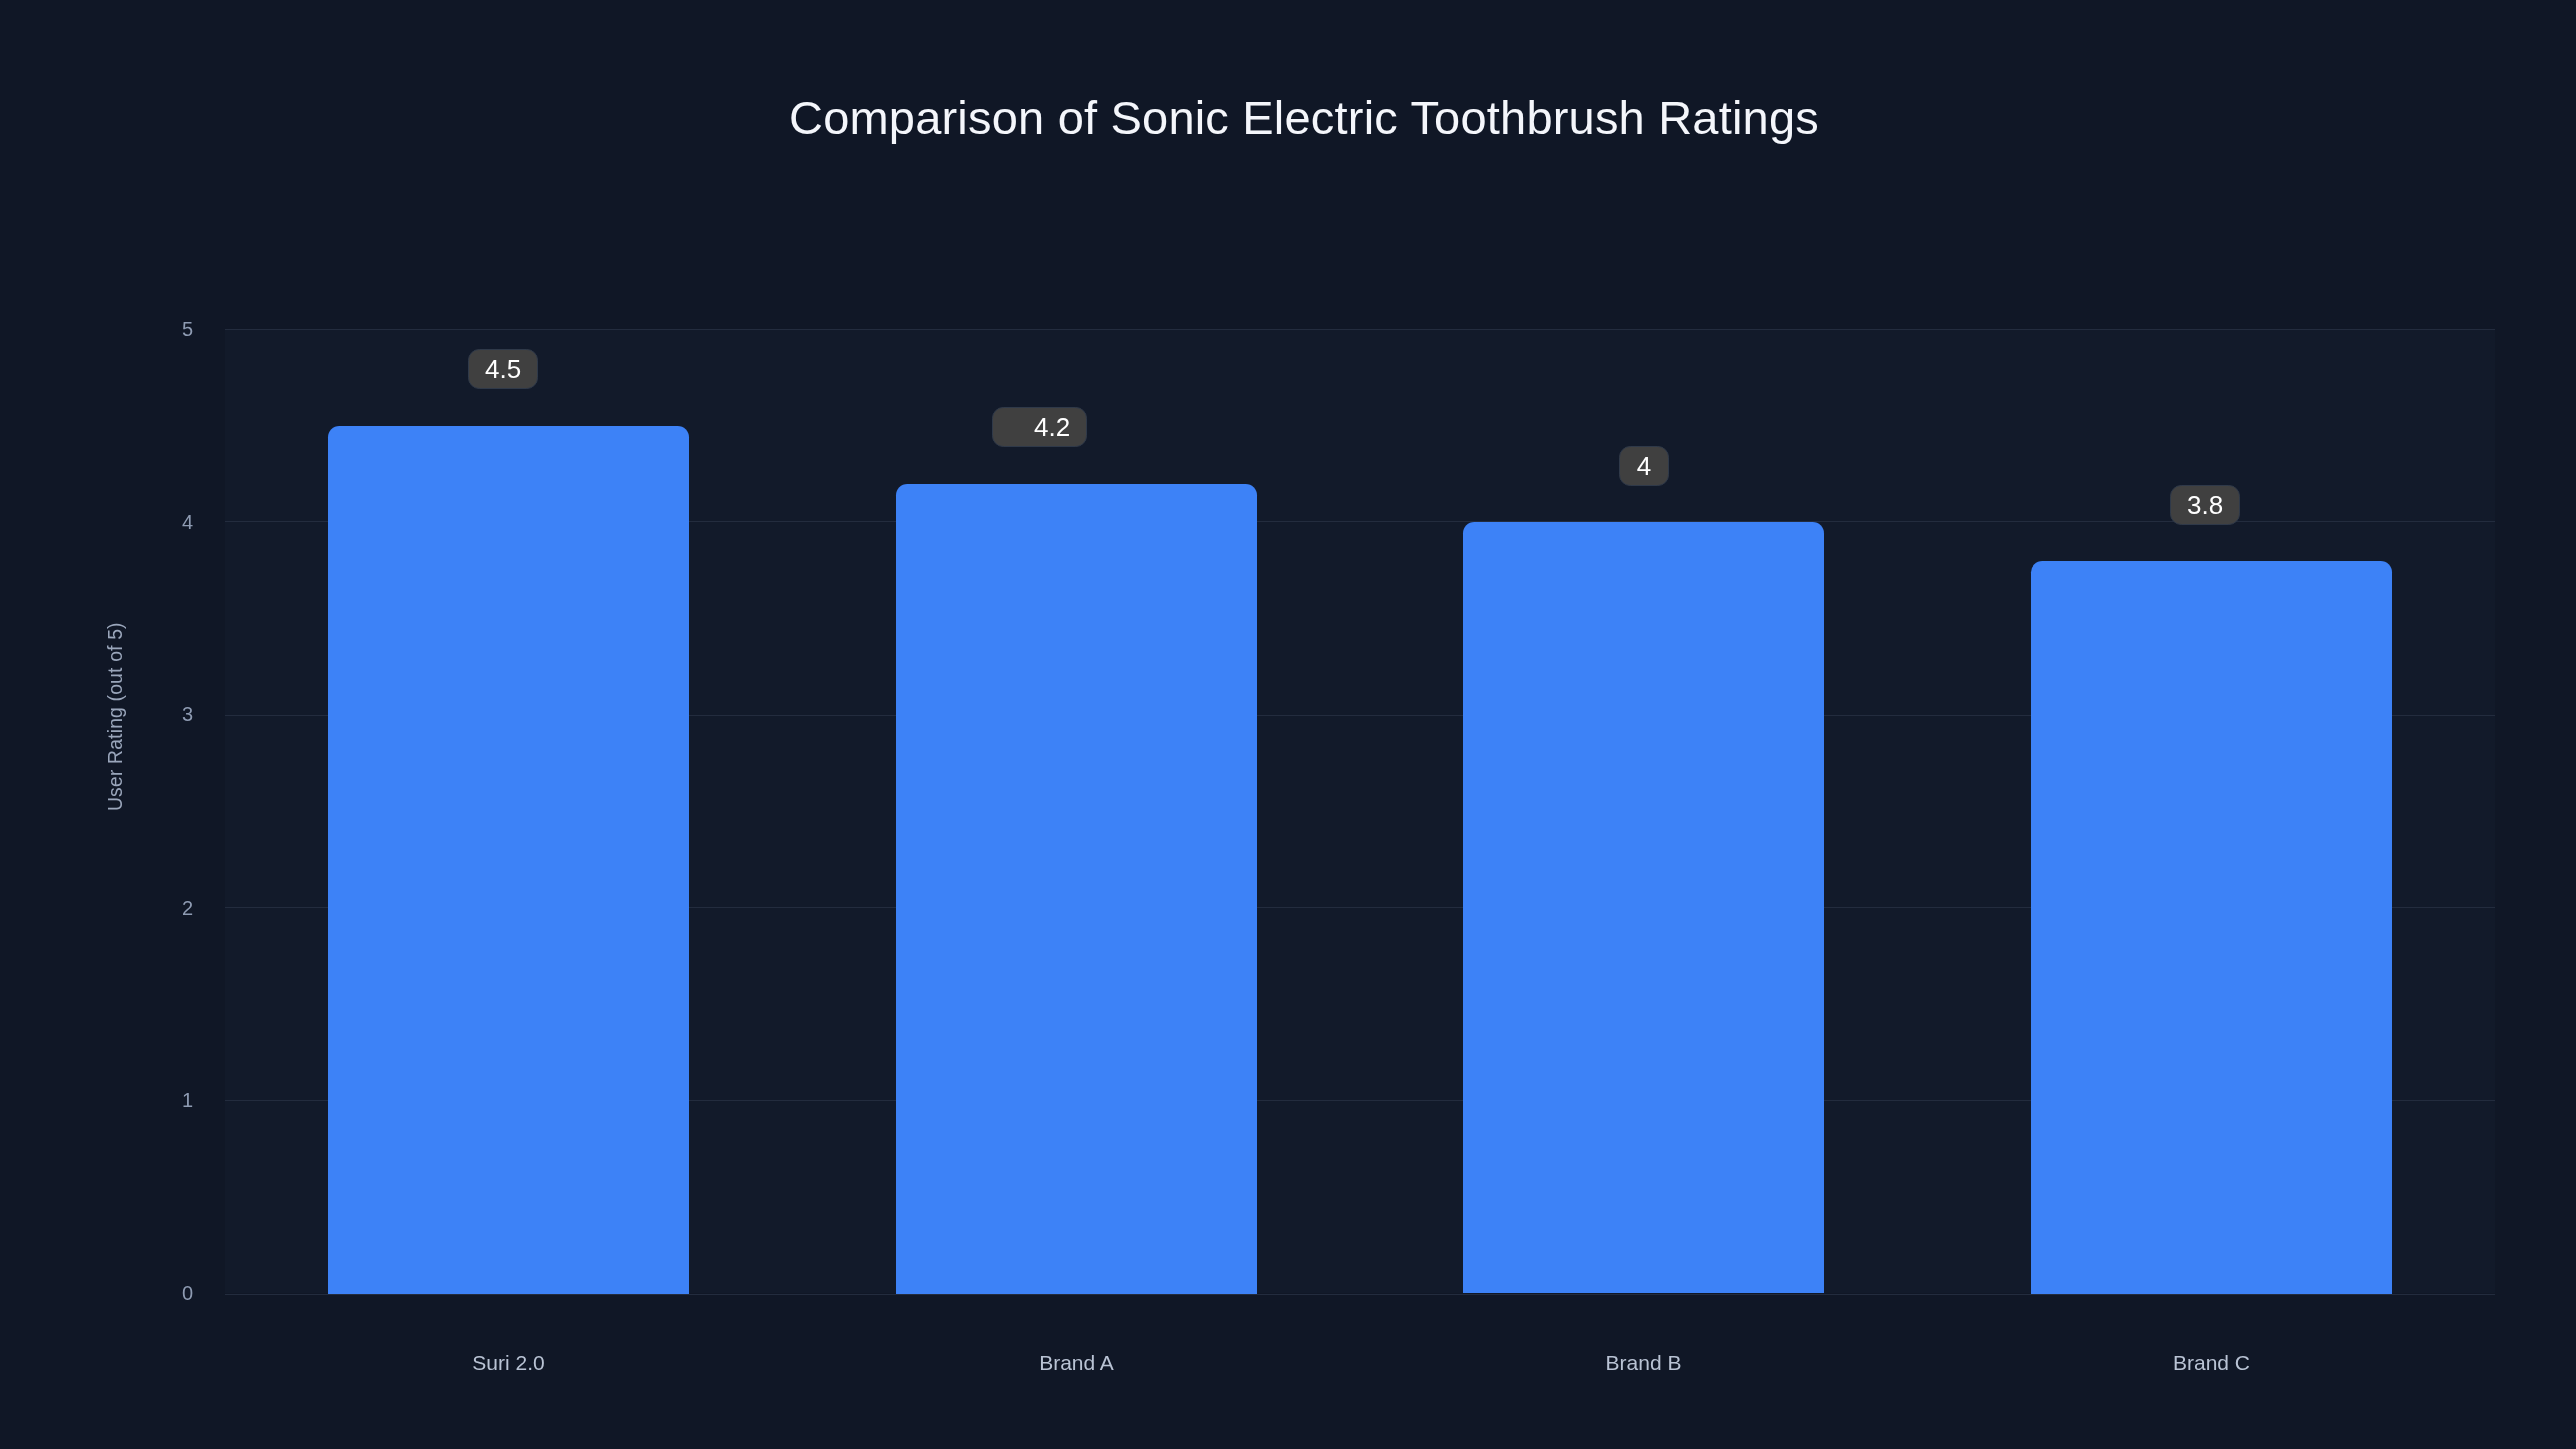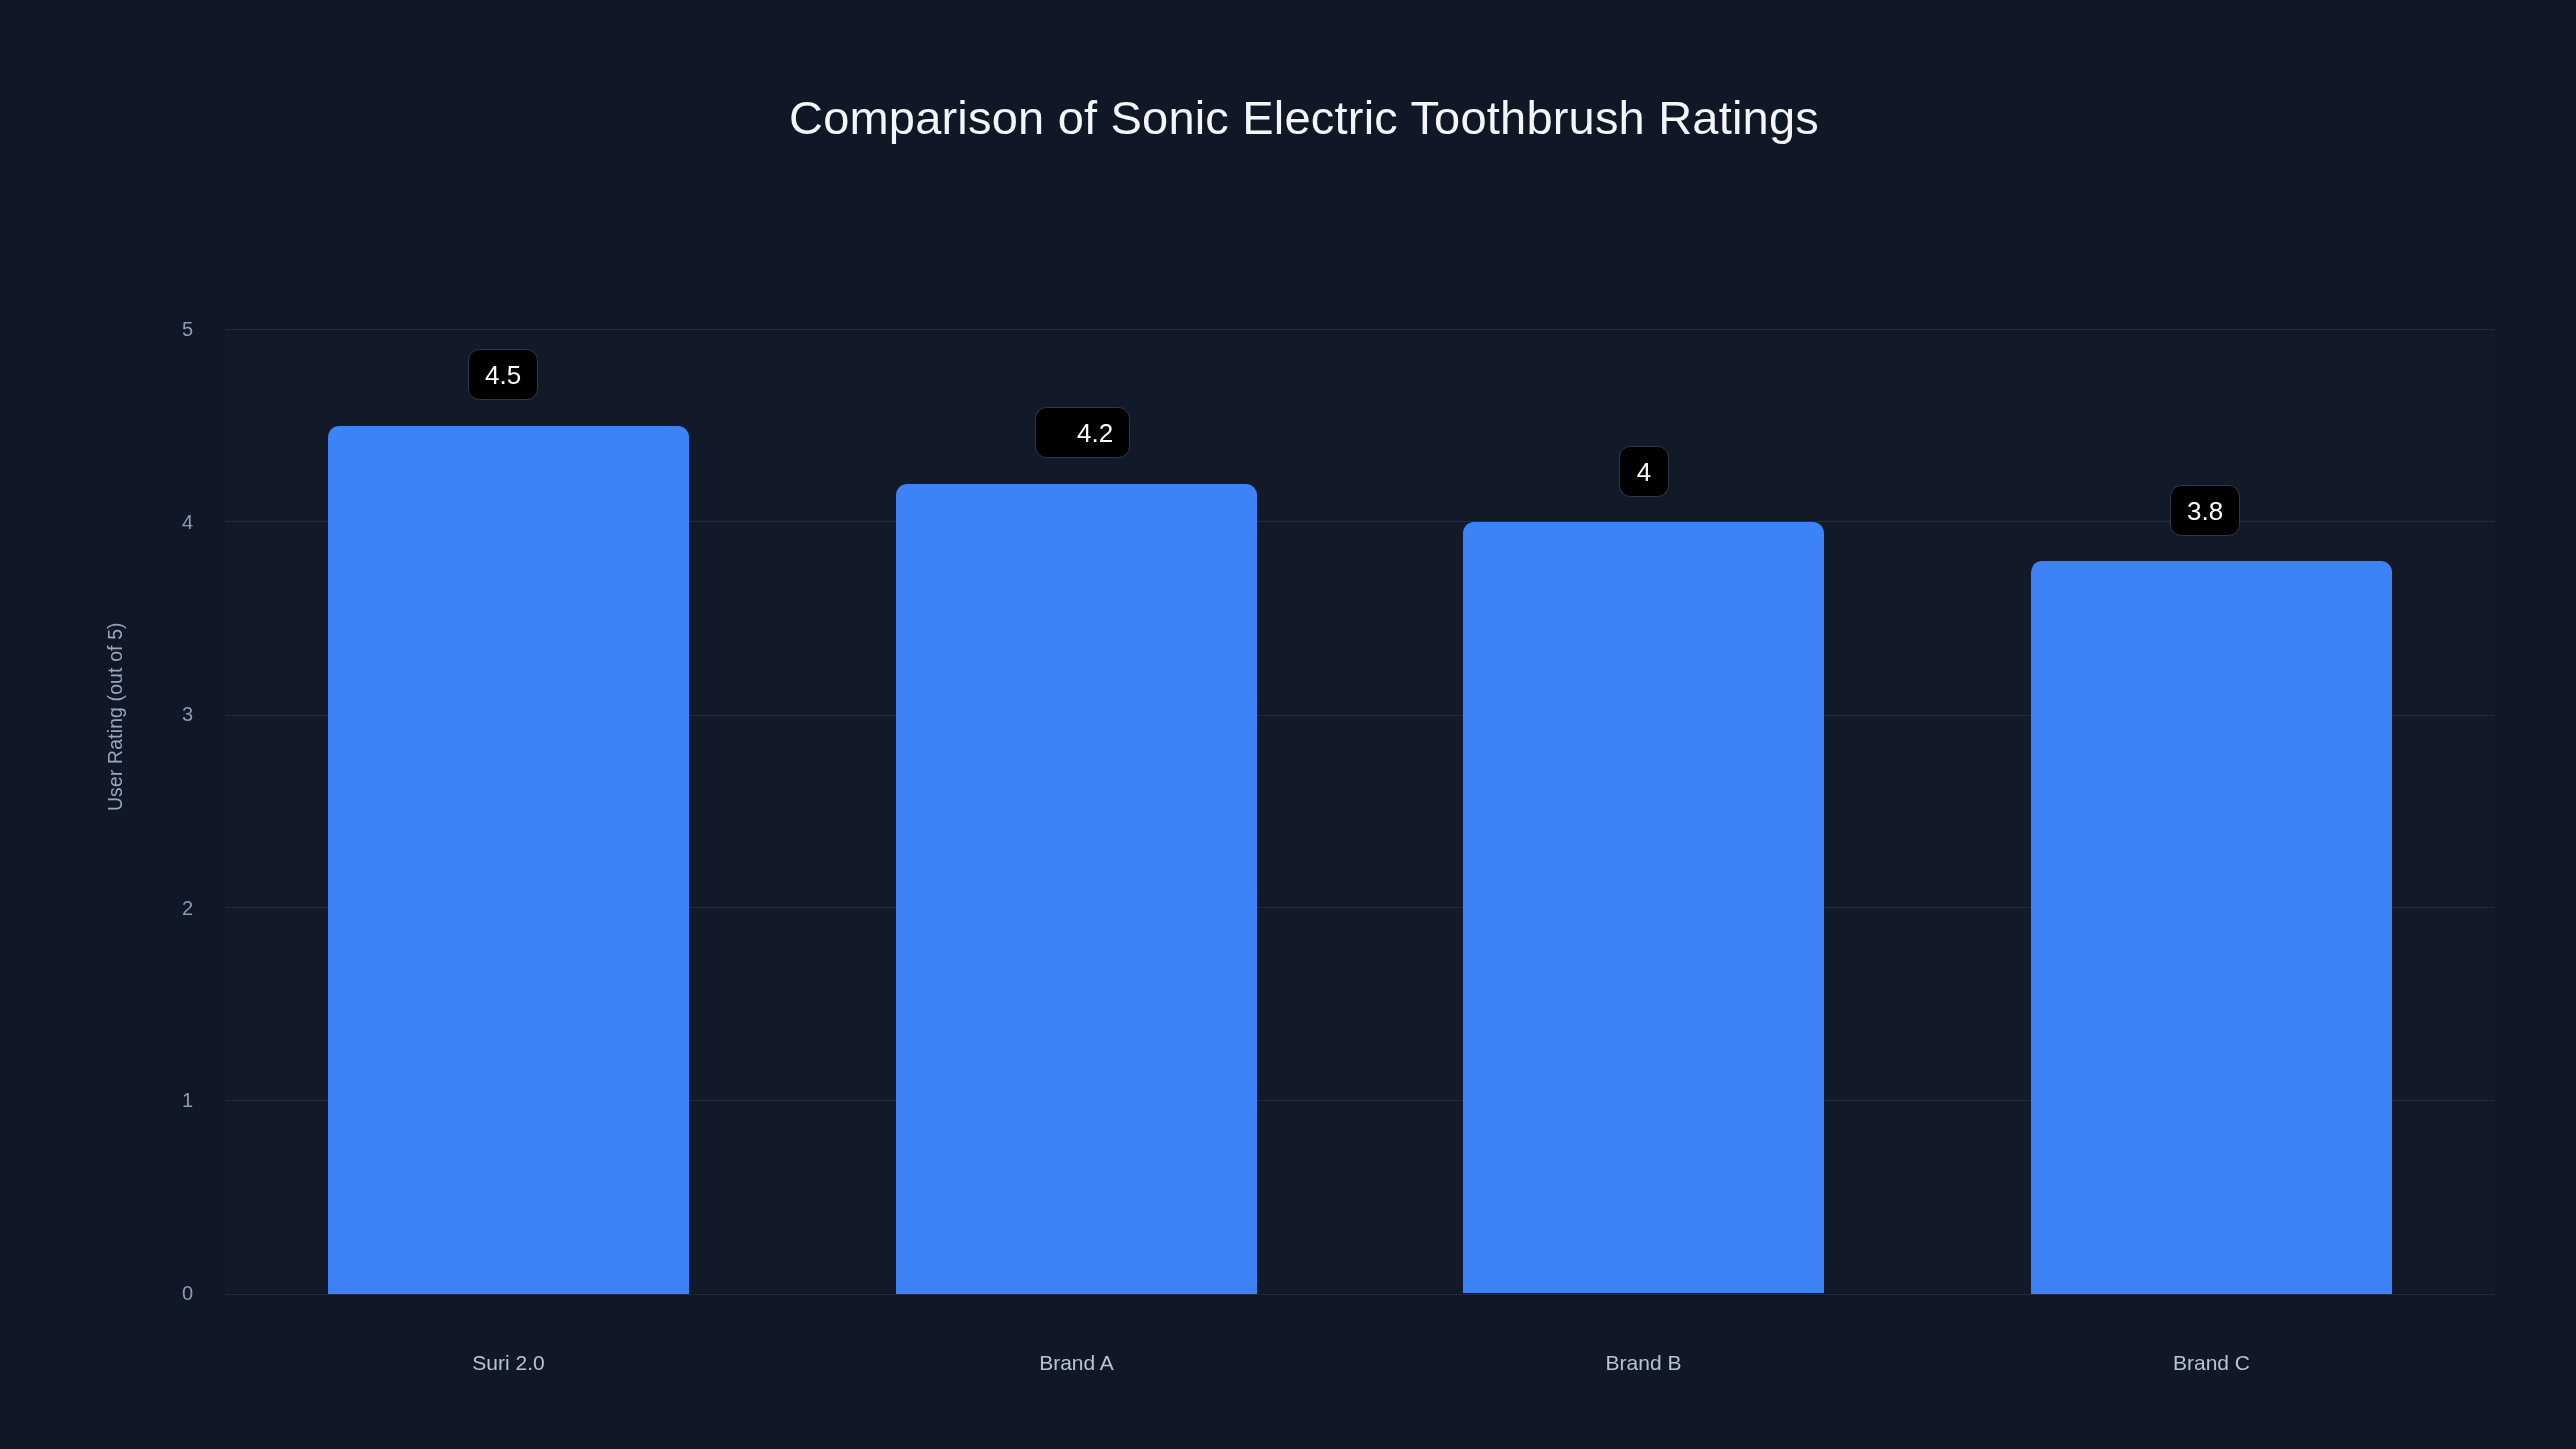--- a/index.html
+++ b/index.html
@@ -100,28 +100,28 @@
   
   .bar {
     position: absolute;
     background: #3d82f7;
     border-radius: 11.3px 11.3px 0 0;
   }
 
   
   .value-badge {
     position: absolute;
-    height: 51px;
+    height: 40px;
     min-width: 50px;
     padding: 0 16px;
     box-sizing: border-box;
     display: flex;
     align-items: center;
     justify-content: center;
-    background: #000000;
+    background: #404040;
     border: 0.8px solid #2f3949;
     border-radius: 11.3px;
     font-size: 26px;
     color: #ffffff;
     line-height: 1;
     white-space: nowrap;
   }
 
   
   .x-label {
@@ -159,21 +159,21 @@
   <div class="y-tick" style="left:129px; top:1283px;">0</div>
 
   <div class="y-axis-title">User Rating (out of 5)</div>
 
   <div class="bar" style="left:312px;  width:361px; top:426px; height:868px;"></div>
   <div class="bar" style="left:880px; width:361px; top:484px; height:810px;"></div>
   <div class="bar" style="left:1447px; width:361px; top:522px; height:771px;"></div>
   <div class="bar" style="left:2015px; width:361px; top:561px; height:733px;"></div>
 
   <div class="value-badge" style="left:452px;  top:349px;">4.5</div>
-  <div class="value-badge" style="left:1019px; top:407px;padding-left:41px;">4.2</div>
+  <div class="value-badge" style="left:976px; top:407px;padding-left:41px;">4.2</div>
   <div class="value-badge" style="left:1603px; top:446px;">4</div>
   <div class="value-badge" style="left:2154px; top:485px;">3.8</div>
 
   <div class="x-label" style="left:312px;  width:361px;">Suri 2.0</div>
   <div class="x-label" style="left:880px; width:361px;">Brand A</div>
   <div class="x-label" style="left:1447px; width:361px;">Brand B</div>
   <div class="x-label" style="left:2015px; width:361px;">Brand C</div>
 
 </div>
 

